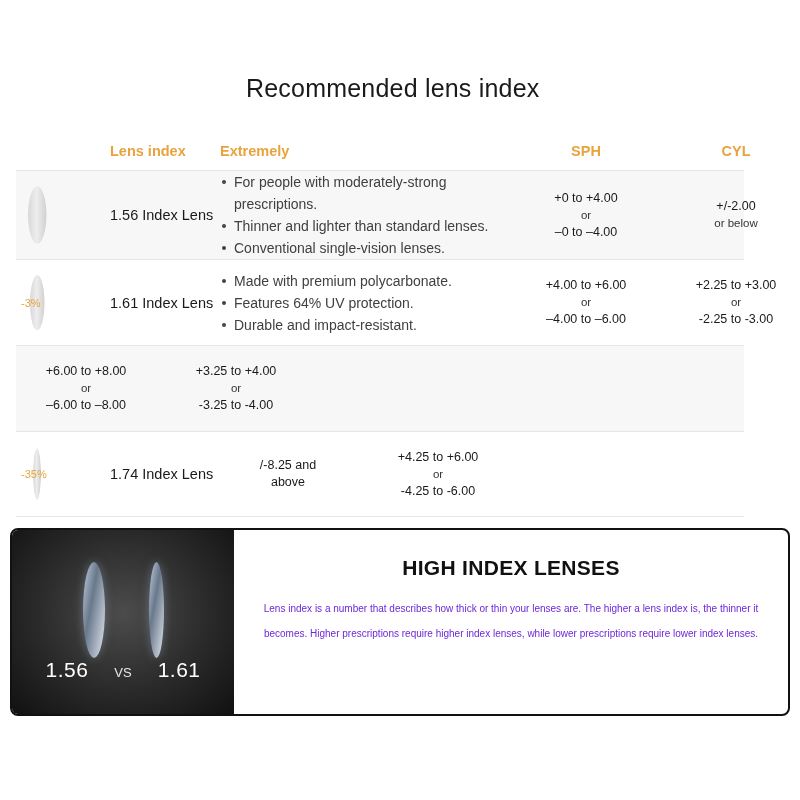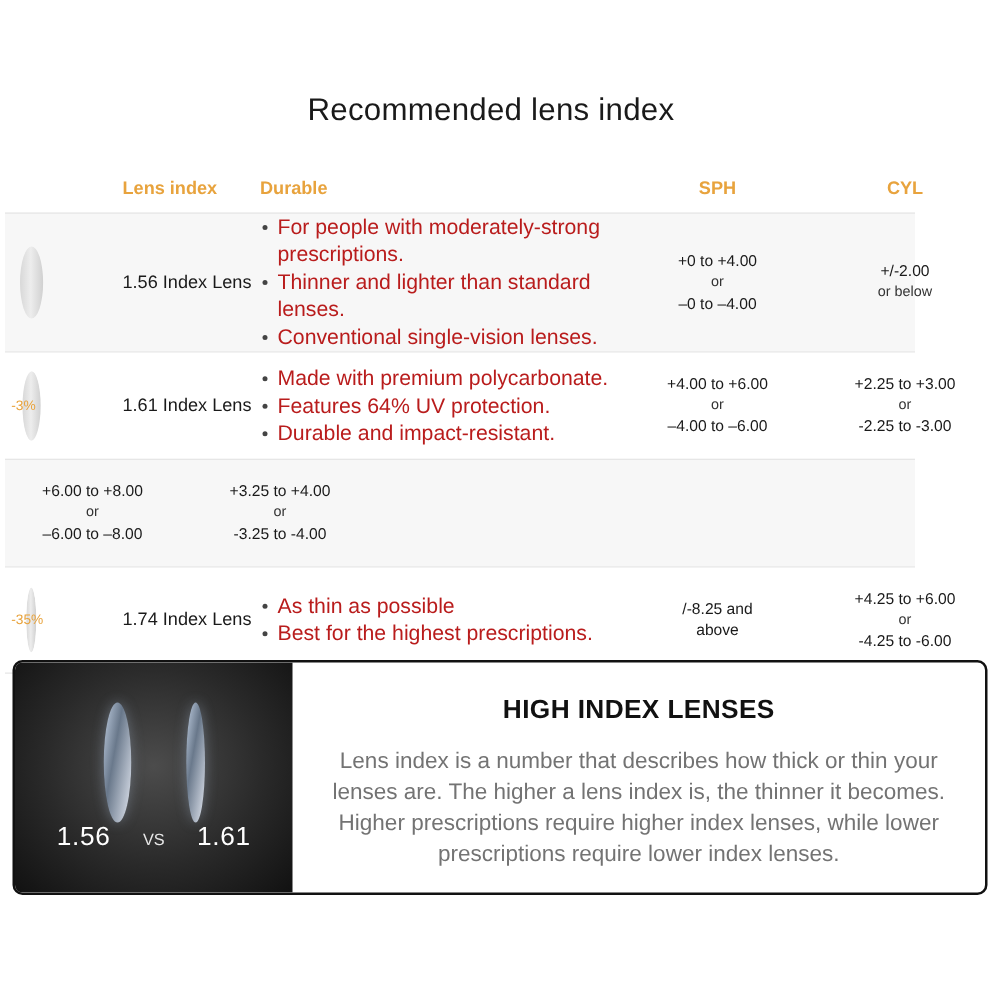--- a/index.html
+++ b/index.html
@@ -27,21 +27,21 @@
     top: 74px;
     font-size: 25px;
     font-weight: 400;
     letter-spacing: 0.2px;
     color: #1a1a1a;
   }
 
   
   .table {
     position: absolute;
-    left: 4px;
+    left: 16px;
     top: 132px;
     width: 728px;
   }
   .thead {
     display: flex;
     align-items: center;
     height: 38px;
     padding-left: 0;
   }
   .col-icon   { width: 42px;  flex: 0 0 42px; }
@@ -118,22 +118,22 @@
     padding-left: 2px;
     box-sizing: border-box;
   }
   .features ul {
     margin: 0;
     padding: 0;
     list-style: none;
   }
   .features li {
     position: relative;
-    font-size: 17px;
-    color: #b91c1c;
+    font-size: 14px;
+    color: #404040;
     line-height: 22px;
     padding-left: 14px;
   }
   .features li::before {
     content: "";
     position: absolute;
     left: 2px;
     top: 9px;
     width: 4px;
     height: 4px;
@@ -209,40 +209,40 @@
     text-align: center;
   }
   .banner-title {
     font-size: 21px;
     font-weight: bold;
     color: #111;
     letter-spacing: 0.3px;
     margin-bottom: 16px;
   }
   .banner-body {
-    font-size: 18px;
+    font-size: 10px;
     line-height: 25px;
-    color: #737373;
+    color: #6d28d9;
     max-width: 520px;
     margin: 0 auto;
   }
 </style>
 </head>
 <body>
 
 <div class="page">
 
   <div class="title">Recommended lens index</div>
 
   <div class="table">
 
     <div class="thead">
       <div class="col-icon"></div>
       <div class="col-index h">Lens index</div>
-      <div class="col-feat h">Durable</div>
+      <div class="col-feat h">Extremely</div>
       <div class="col-sph h">SPH</div>
       <div class="col-cyl h">CYL</div>
     </div>
 
     <div class="row alt">
       <div class="cell col-icon lens-wrap">
         <div class="lens-shape l1"></div>
         <span class="badge"></span>
       </div>
       <div class="cell col-index index-name">1.56 Index Lens</div>
@@ -302,26 +302,20 @@
         <div>-3.25 to -4.00</div>
       </div>
     </div>
 
     <div class="row plain">
       <div class="cell col-icon lens-wrap">
         <div class="lens-shape l4"></div>
         <span class="badge">-35%</span>
       </div>
       <div class="cell col-index index-name">1.74 Index Lens</div>
-      <div class="cell col-feat features">
-        <ul>
-          <li>As thin as possible</li>
-          <li>Best for the highest prescriptions.</li>
-        </ul>
-      </div>
       <div class="cell col-sph spec">
         <div>/-8.25 and</div>
         <div class="or"></div>
         <div>above</div>
       </div>
       <div class="cell col-cyl spec">
         <div>+4.25 to +6.00</div>
         <div class="or">or</div>
         <div>-4.25 to -6.00</div>
       </div>

